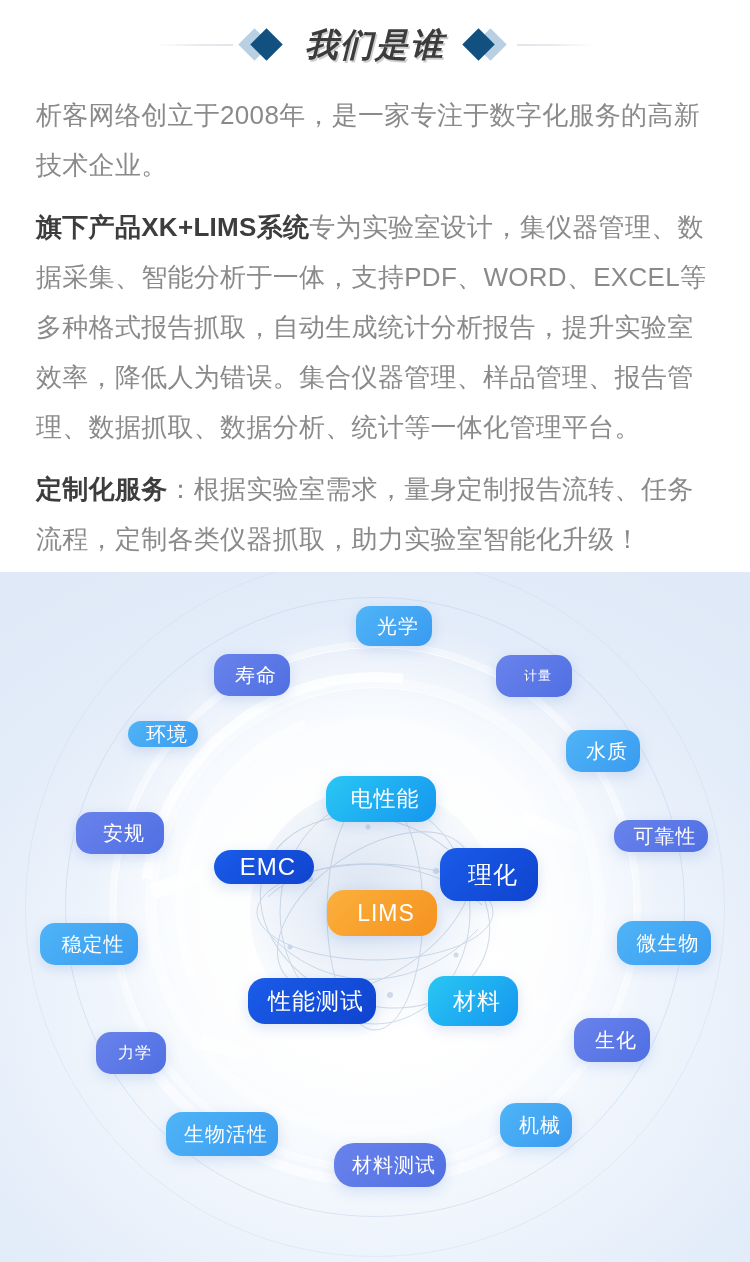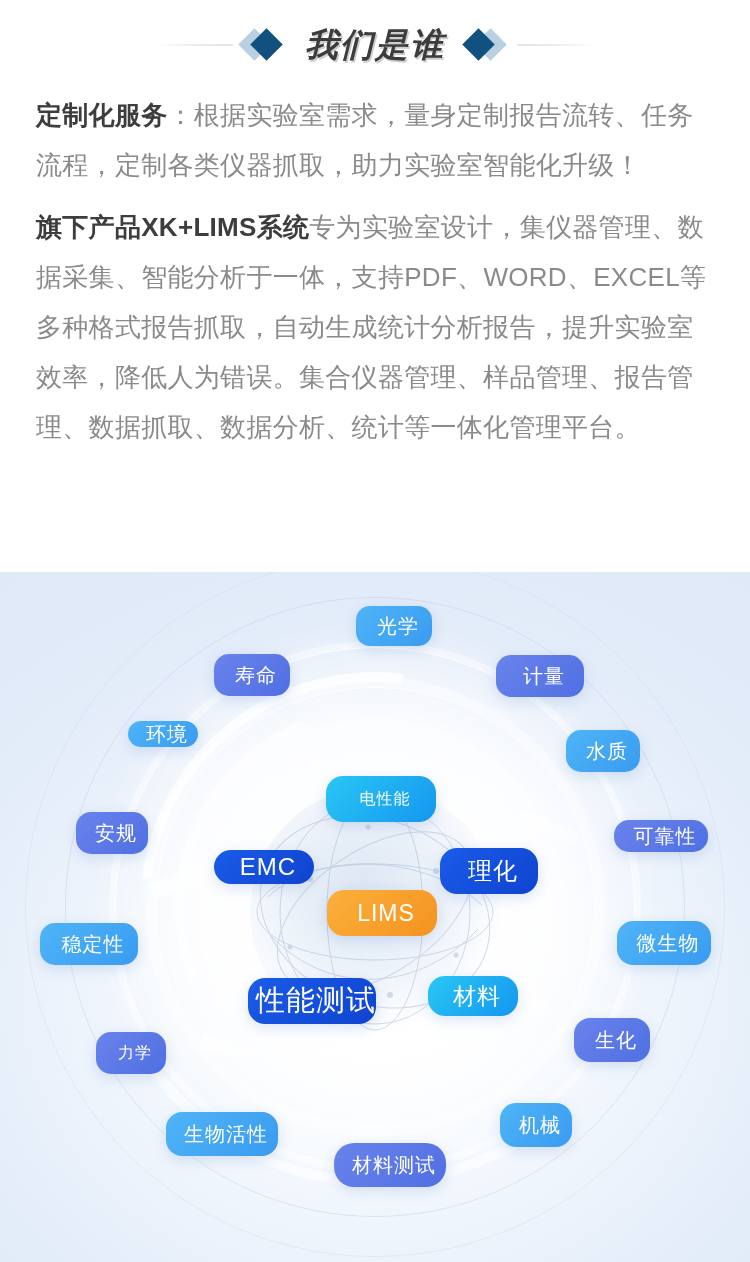--- a/index.html
+++ b/index.html
@@ -137,24 +137,27 @@
     <div class="title">我们是谁</div>
     <div class="dia-group right">
       <div class="dia light"></div>
       <div class="dia dark"></div>
     </div>
     <div class="rule right"></div>
   </div>
 
   <div class="copy">
     <p>
-      <b>定制化服务</b><span>：根据实验室需求，量身定制报告流转、任务流程，定制各类仪器抓取，助力实验室智能化升级！</span>
+      <b></b><span>析客网络创立于2008年，是一家专注于数字化服务的高新技术企业。</span>
     </p>
     <p>
       <b>旗下产品XK+LIMS系统</b><span>专为实验室设计，集仪器管理、数据采集、智能分析于一体，支持PDF、WORD、EXCEL等多种格式报告抓取，自动生成统计分析报告，提升实验室效率，降低人为错误。集合仪器管理、样品管理、报告管理、数据抓取、数据分析、统计等一体化管理平台。</span>
+    </p>
+    <p>
+      <b>定制化服务</b><span>：根据实验室需求，量身定制报告流转、任务流程，定制各类仪器抓取，助力实验室智能化升级！</span>
     </p>
   </div>
 
   <div class="cloud">
     <div class="cloud-glow"></div>
 
     <div class="ring outer2"></div>
     <div class="ring outer"></div>
     <div class="ring r1"></div>
     <div class="ring r2"></div>
@@ -187,33 +190,33 @@
           <circle cx="40" cy="160" r="2.5"></circle>
           <circle cx="206" cy="168" r="2.5"></circle>
           <circle cx="140" cy="208" r="3"></circle>
         </g>
       </svg>
     </div>
 
     <div id="tags-layer">
         <div class="tag" style="left: 356px; top: 34px; width: 76px; height: 40px; font-size: 20px; background: linear-gradient(135deg, rgb(79, 180, 247) 0%, rgb(58, 155, 240) 100%); border-radius: 14px;">光学</div>
         <div class="tag" style="left: 214px; top: 82px; width: 76px; height: 42px; font-size: 20px; background: linear-gradient(135deg, rgb(106, 131, 236) 0%, rgb(79, 111, 226) 100%); border-radius: 15px;">寿命</div>
-        <div class="tag" style="left: 496px; top: 83px; width: 88px; height: 42px; font-size: 20px; background: linear-gradient(135deg, rgb(106, 131, 236) 0%, rgb(79, 111, 226) 100%); border-radius: 15px;">计量</div>
+        <div class="tag" style="left: 496px; top: 83px; width: 76px; height: 42px; font-size: 13px; background: linear-gradient(135deg, rgb(106, 131, 236) 0%, rgb(79, 111, 226) 100%); border-radius: 15px;">计量</div>
         <div class="tag" style="left: 128px; top: 149px; width: 70px; height: 26px; font-size: 20px; background: linear-gradient(135deg, rgb(79, 180, 247) 0%, rgb(58, 155, 240) 100%); border-radius: 15px;">环境</div>
         <div class="tag" style="left: 566px; top: 158px; width: 74px; height: 42px; font-size: 20px; background: linear-gradient(135deg, rgb(79, 180, 247) 0%, rgb(58, 155, 240) 100%); border-radius: 15px;">水质</div>
-        <div class="tag" style="left: 76px; top: 240px; width: 72px; height: 42px; font-size: 20px; background: linear-gradient(135deg, rgb(106, 131, 236) 0%, rgb(79, 111, 226) 100%); border-radius: 15px;">安规</div>
+        <div class="tag" style="left: 76px; top: 240px; width: 88px; height: 42px; font-size: 20px; background: linear-gradient(135deg, rgb(106, 131, 236) 0%, rgb(79, 111, 226) 100%); border-radius: 15px;">安规</div>
         <div class="tag" style="left: 614px; top: 248px; width: 94px; height: 32px; font-size: 20px; background: linear-gradient(135deg, rgb(106, 131, 236) 0%, rgb(79, 111, 226) 100%); border-radius: 15px;">可靠性</div>
-        <div class="tag" style="left: 326px; top: 204px; width: 110px; height: 46px; font-size: 16px; background: linear-gradient(135deg, rgb(41, 199, 244) 0%, rgb(21, 150, 239) 100%); border-radius: 17px;">电性能</div>
+        <div class="tag" style="left: 326px; top: 204px; width: 110px; height: 46px; font-size: 22px; background: linear-gradient(135deg, rgb(41, 199, 244) 0%, rgb(21, 150, 239) 100%); border-radius: 17px;">电性能</div>
         <div class="tag" style="left: 214px; top: 278px; width: 100px; height: 34px; font-size: 24px; background: linear-gradient(135deg, rgb(26, 92, 232) 0%, rgb(15, 67, 207) 100%); border-radius: 17px;">EMC</div>
-        <div class="tag" style="left: 440px; top: 276px; width: 98px; height: 46px; font-size: 24px; background: linear-gradient(135deg, rgb(26, 92, 232) 0%, rgb(15, 67, 207) 100%); border-radius: 17px;">理化</div>
+        <div class="tag" style="left: 440px; top: 276px; width: 98px; height: 53px; font-size: 24px; background: linear-gradient(135deg, rgb(26, 92, 232) 0%, rgb(15, 67, 207) 100%); border-radius: 17px;">理化</div>
         <div class="tag" style="left: 327px; top: 318px; width: 110px; height: 46px; font-size: 23px; background: linear-gradient(135deg, rgb(251, 176, 60) 0%, rgb(245, 146, 31) 100%); border-radius: 17px;">LIMS</div>
         <div class="tag" style="left: 40px; top: 351px; width: 98px; height: 42px; font-size: 20px; background: linear-gradient(135deg, rgb(79, 180, 247) 0%, rgb(58, 155, 240) 100%); border-radius: 15px;">稳定性</div>
         <div class="tag" style="left: 617px; top: 349px; width: 94px; height: 44px; font-size: 20px; background: linear-gradient(135deg, rgb(79, 180, 247) 0%, rgb(58, 155, 240) 100%); border-radius: 16px;">微生物</div>
-        <div class="tag" style="left: 248px; top: 406px; width: 128px; height: 46px; font-size: 29px; background: linear-gradient(135deg, rgb(26, 92, 232) 0%, rgb(15, 67, 207) 100%); border-radius: 17px;">性能测试</div>
-        <div class="tag" style="left: 428px; top: 404px; width: 90px; height: 40px; font-size: 23px; background: linear-gradient(135deg, rgb(41, 199, 244) 0%, rgb(21, 150, 239) 100%); border-radius: 17px;">材料</div>
+        <div class="tag" style="left: 248px; top: 406px; width: 128px; height: 46px; font-size: 23px; background: linear-gradient(135deg, rgb(26, 92, 232) 0%, rgb(15, 67, 207) 100%); border-radius: 17px;">性能测试</div>
+        <div class="tag" style="left: 428px; top: 404px; width: 90px; height: 50px; font-size: 23px; background: linear-gradient(135deg, rgb(41, 199, 244) 0%, rgb(21, 150, 239) 100%); border-radius: 17px;">材料</div>
         <div class="tag" style="left: 574px; top: 446px; width: 76px; height: 44px; font-size: 20px; background: linear-gradient(135deg, rgb(106, 131, 236) 0%, rgb(79, 111, 226) 100%); border-radius: 16px;">生化</div>
         <div class="tag" style="left: 96px; top: 460px; width: 70px; height: 42px; font-size: 16px; background: linear-gradient(135deg, rgb(106, 131, 236) 0%, rgb(79, 111, 226) 100%); border-radius: 15px;">力学</div>
         <div class="tag" style="left: 500px; top: 531px; width: 72px; height: 44px; font-size: 20px; background: linear-gradient(135deg, rgb(79, 180, 247) 0%, rgb(58, 155, 240) 100%); border-radius: 16px;">机械</div>
         <div class="tag" style="left: 166px; top: 540px; width: 112px; height: 44px; font-size: 20px; background: linear-gradient(135deg, rgb(79, 180, 247) 0%, rgb(58, 155, 240) 100%); border-radius: 16px;">生物活性</div>
         <div class="tag" style="left: 334px; top: 571px; width: 112px; height: 44px; font-size: 20px; background: linear-gradient(135deg, rgb(106, 131, 236) 0%, rgb(79, 111, 226) 100%); border-radius: 20px;">材料测试</div>
       </div>
   </div>
 </div>
 
 </body></html>

